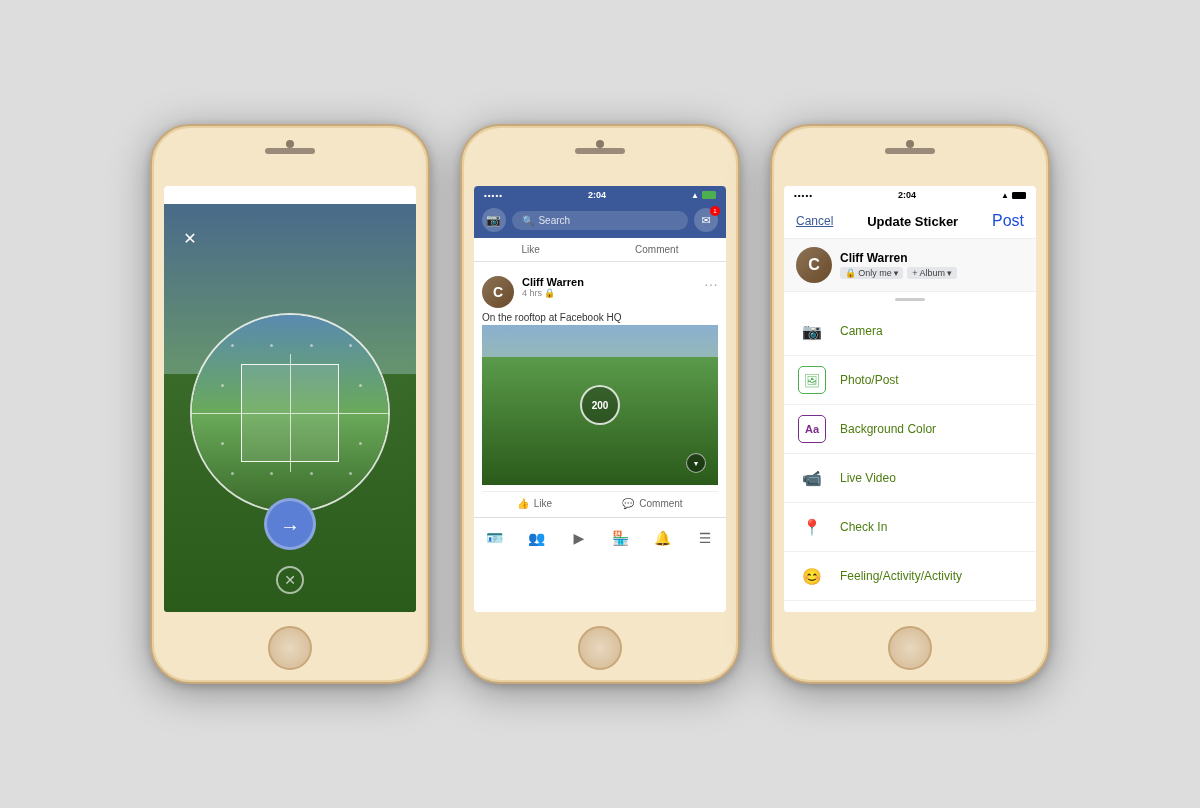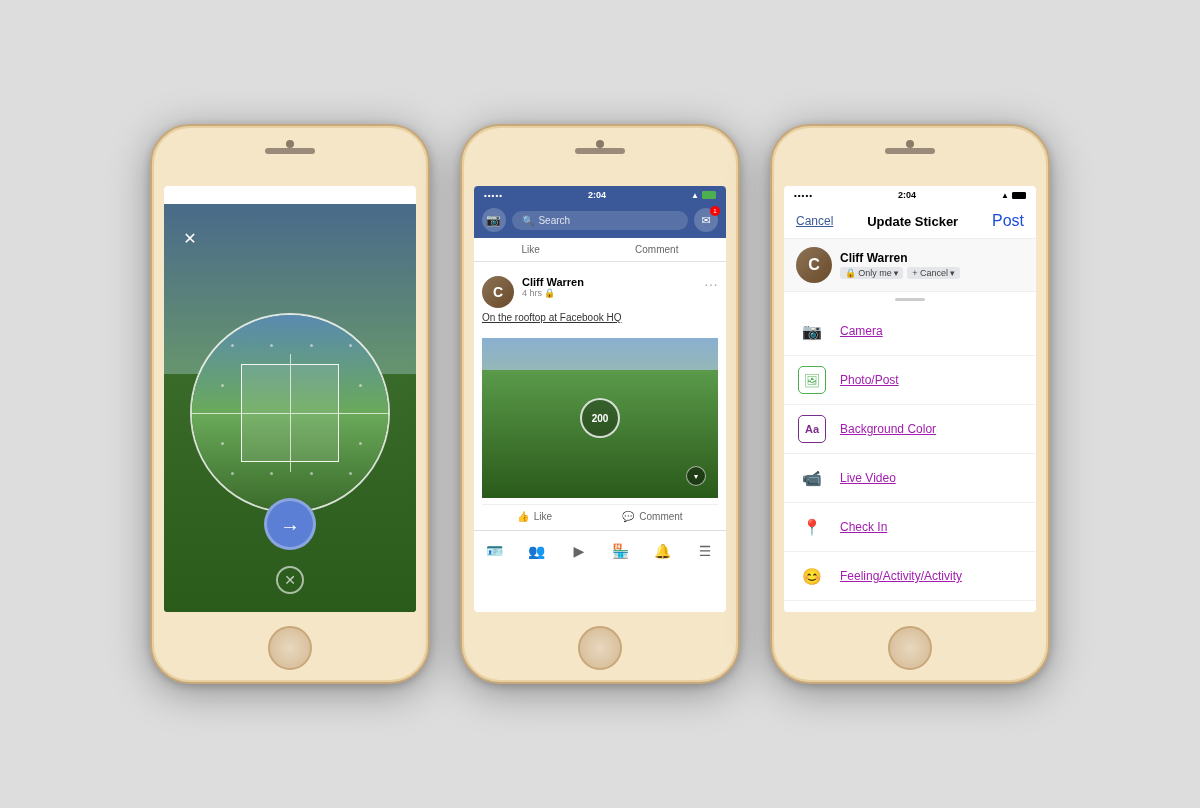--- a/index.html
+++ b/index.html
@@ -339,21 +339,21 @@
       justify-content: center;
       color: white;
       font-size: 14px;
       font-weight: bold;
     }
 
     .post-meta { flex: 1; }
     .post-name { font-weight: 700; font-size: 11px; }
     .post-time { font-size: 9px; color: #888; }
     .post-dots { color: #aaa; font-size: 14px; }
-    .post-location { font-size: 10px; color: #333; margin-bottom: 15px; text-decoration: underline; }
+    .post-location { font-size: 10px; color: #333; margin-bottom: 2px; }
 
     .post-image-360 {
       width: 100%;
       height: 160px;
       background: linear-gradient(180deg, #4a7a4a 0%, #6aaa5a 30%, #3a6a2a 100%);
       position: relative;
       overflow: hidden;
     }
 
     .post-image-trees {
@@ -515,21 +515,21 @@
     .menu-icon {
       width: 28px;
       height: 28px;
       border-radius: 6px;
       display: flex;
       align-items: center;
       justify-content: center;
       font-size: 16px;
     }
 
-    .menu-label { font-size: 12px; color: #a21caf; text-decoration: underline; }
+    .menu-label { font-size: 12px; color: #4d7c0f; }
 
     
     .icon-camera { color: #8a8a8a; }
   </style>
 </head>
 <body>
 
 <div class="phones-container">
 
   <div class="phone">
@@ -692,21 +692,21 @@
         <div class="update-avatar">C</div>
         <div class="update-user-info">
           <div class="update-user-name">Cliff Warren</div>
           <div class="update-privacy">
             <div class="privacy-btn">
               <span>🔒</span>
               <span>Only me</span>
               <span>▾</span>
             </div>
             <div class="privacy-btn">
-              <span>+ Cancel</span>
+              <span>+ Album</span>
               <span>▾</span>
             </div>
           </div>
         </div>
       </div>
 
       <div style="background:white; padding-bottom:4px;">
         <div class="drag-handle"></div>
       </div>
 

